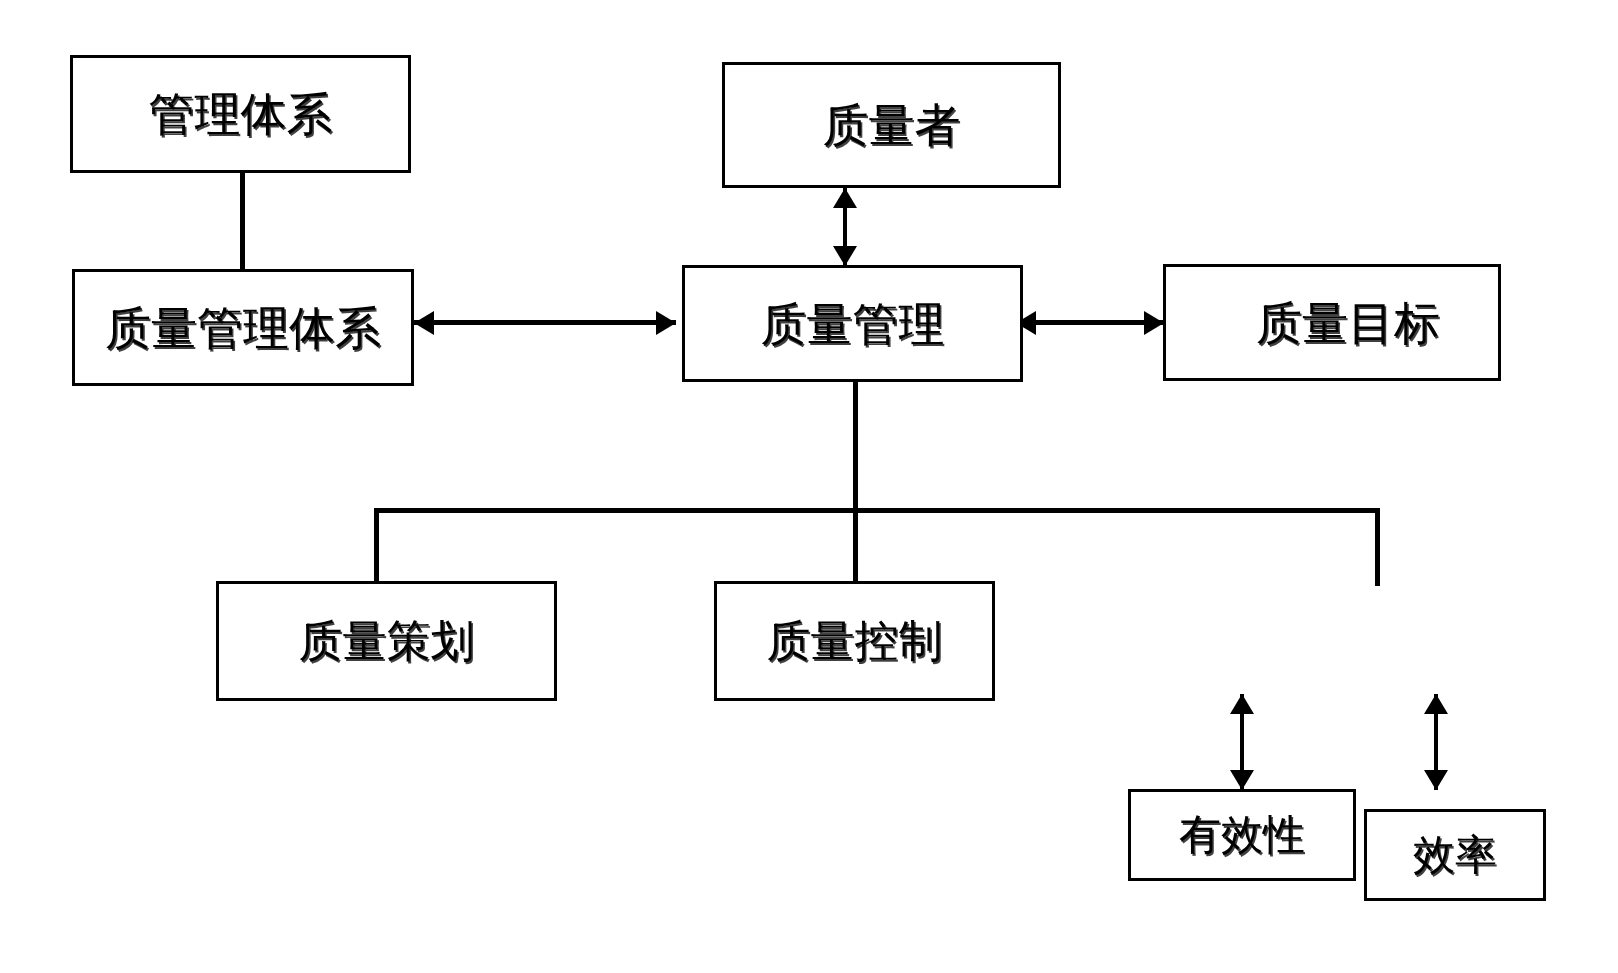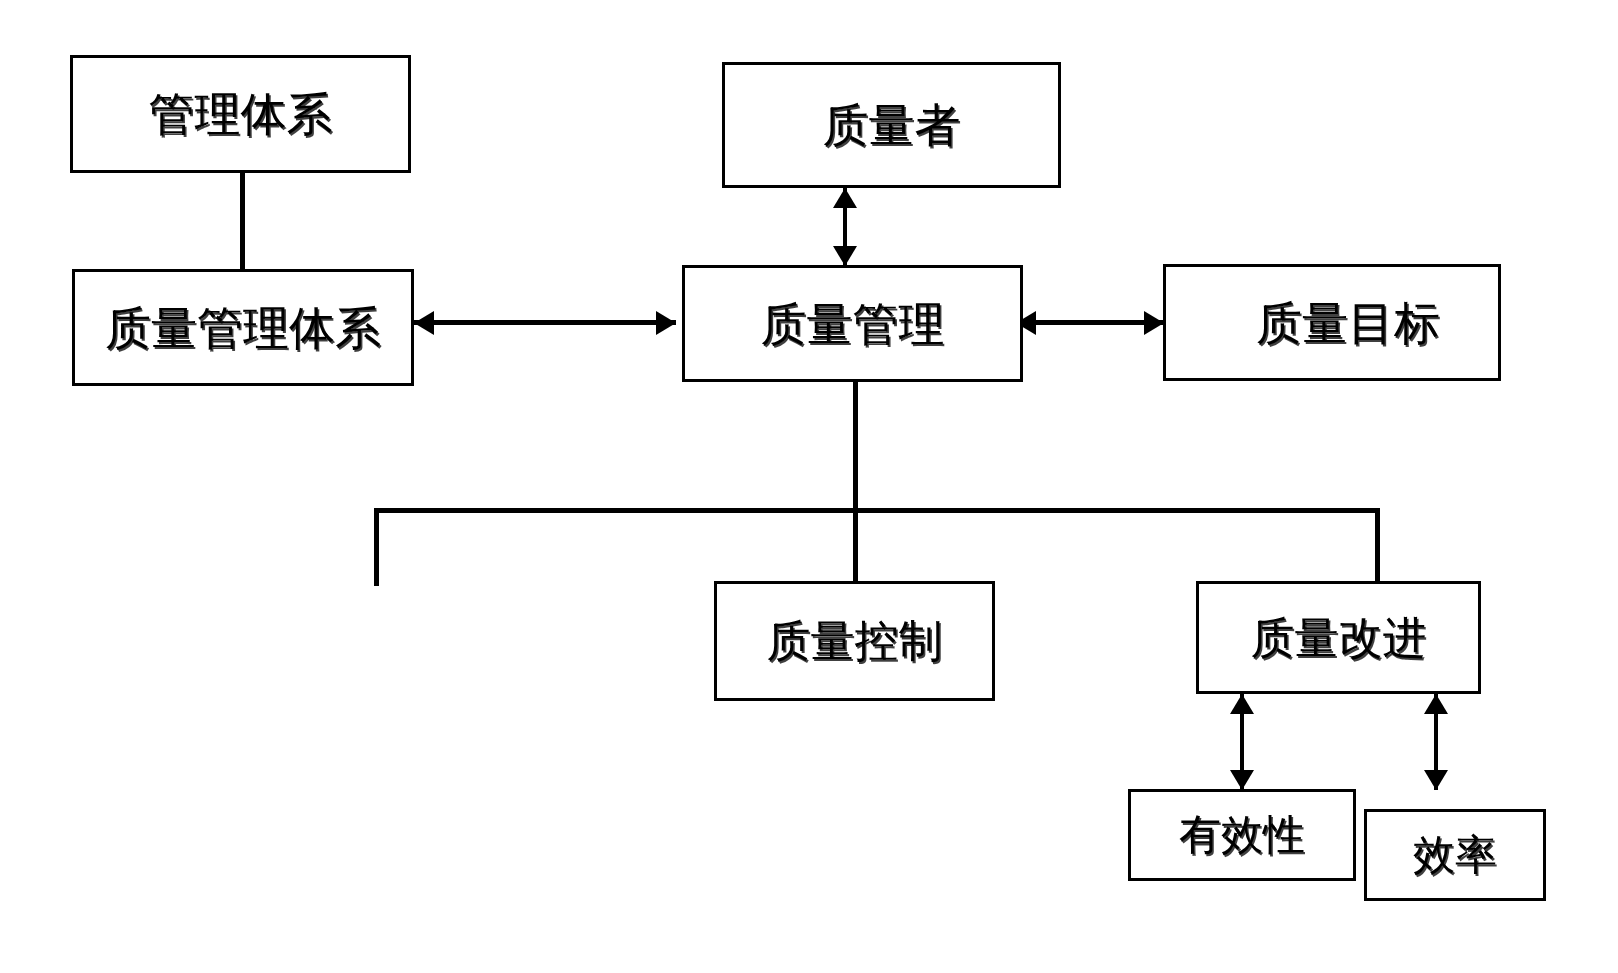--- a/index.html
+++ b/index.html
@@ -115,28 +115,28 @@
   </div>
 
   <div class="node" style="left:675px; top:265px; width:341px; height:117px;margin-left:7px;">
     <span class="node-label" style="font-size:46px;">质量管理</span>
   </div>
 
   <div class="node" style="left:1163px; top:264px; width:338px; height:117px;padding-left:32px;">
     <span class="node-label" style="font-size:46px;">质量目标</span>
   </div>
 
+  <div class="node" style="left:216px; top:581px; width:341px; height:120px;">
+    <span class="node-label" style="font-size:44px;">质量策划</span>
+  </div>
 
   <div class="node" style="left:714px; top:581px; width:281px; height:120px;align-items:center;">
     <span class="node-label" style="font-size:44px;">质量控制</span>
   </div>
 
-  <div class="node" style="left:1196px; top:581px; width:285px; height:113px;">
-    <span class="node-label" style="font-size:44px;">质量改进</span>
-  </div>
 
   <div class="node" style="left:1128px; top:789px; width:228px; height:92px;">
     <span class="node-label" style="font-size:42px;">有效性</span>
   </div>
 
   <div class="node" style="left:1364px; top:789px; width:182px; height:92px;margin-top:20px;">
     <span class="node-label" style="font-size:42px;">效率</span>
   </div>
 
 </div>

